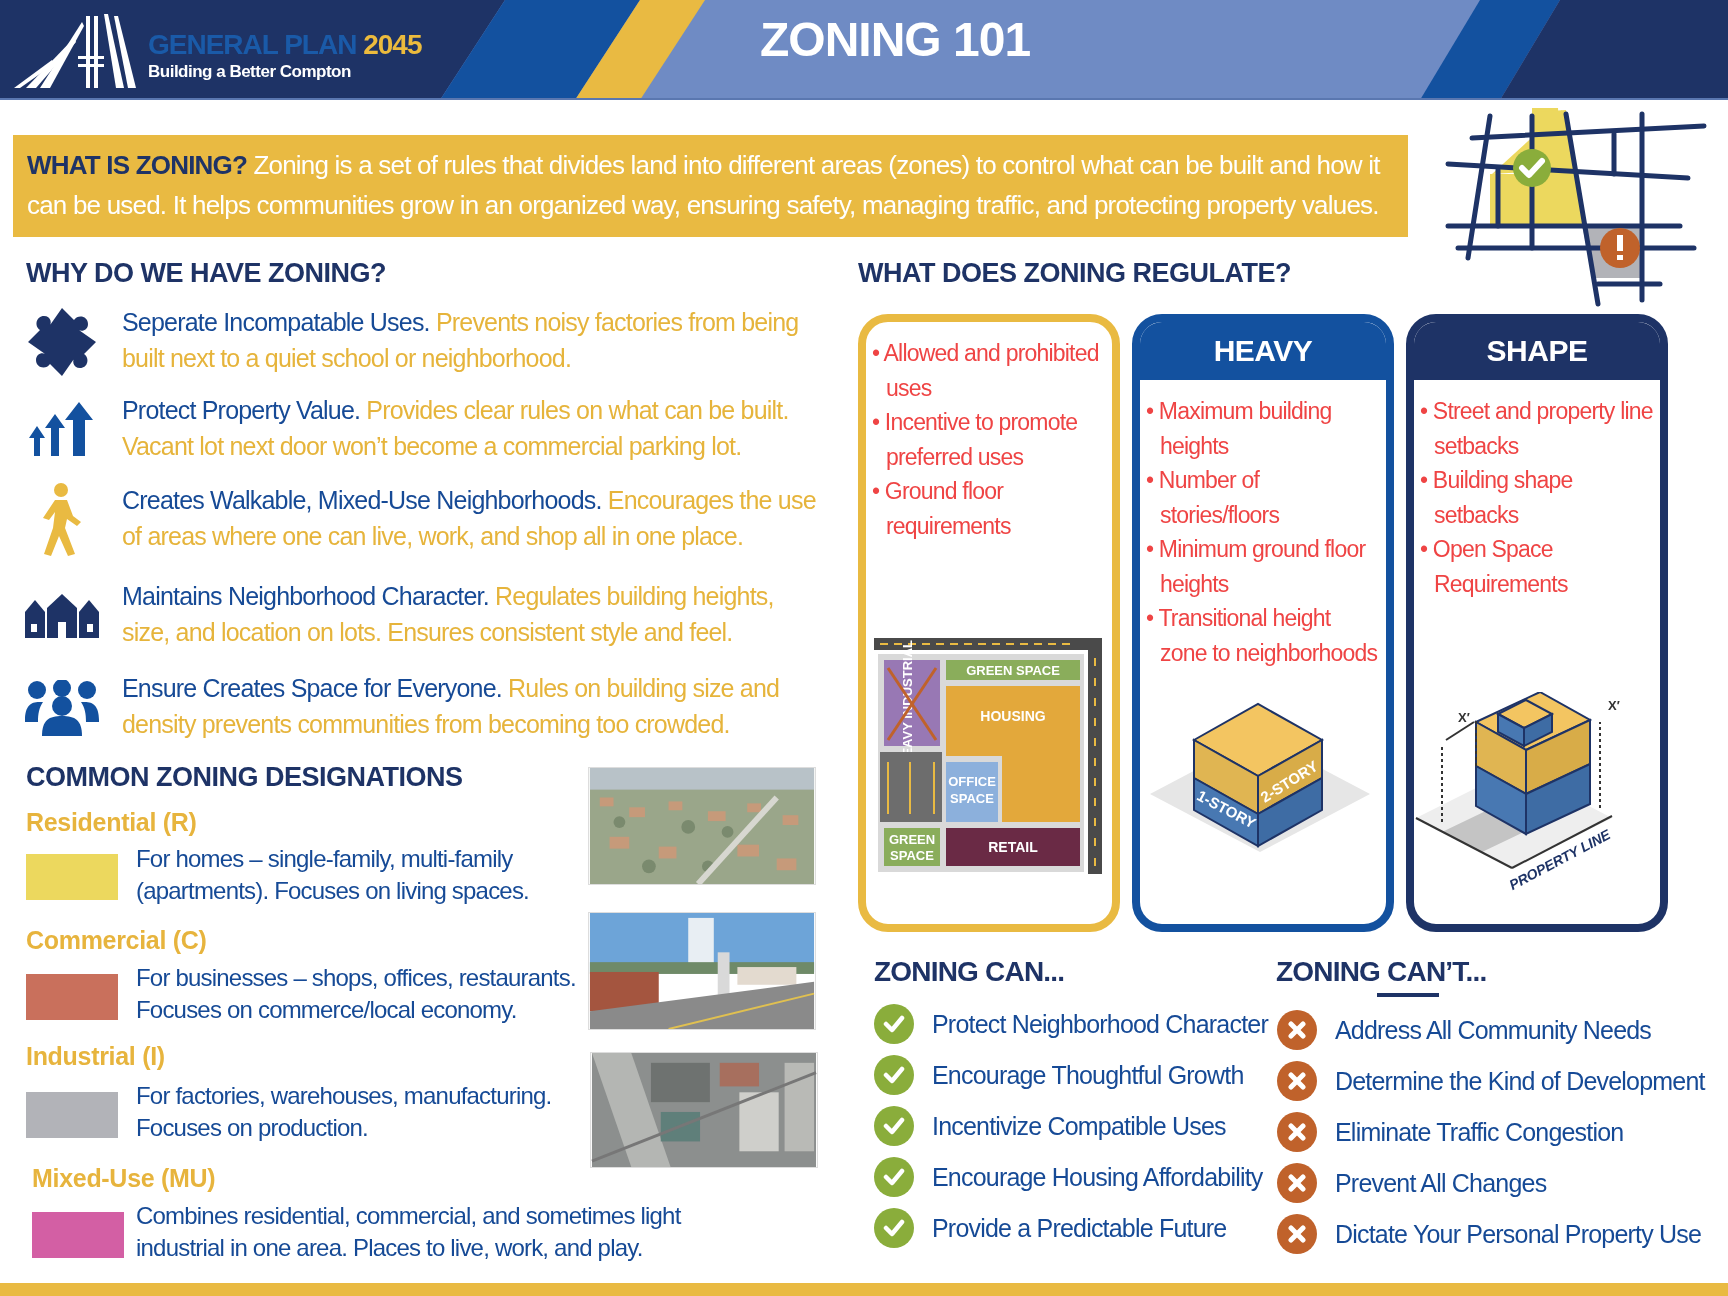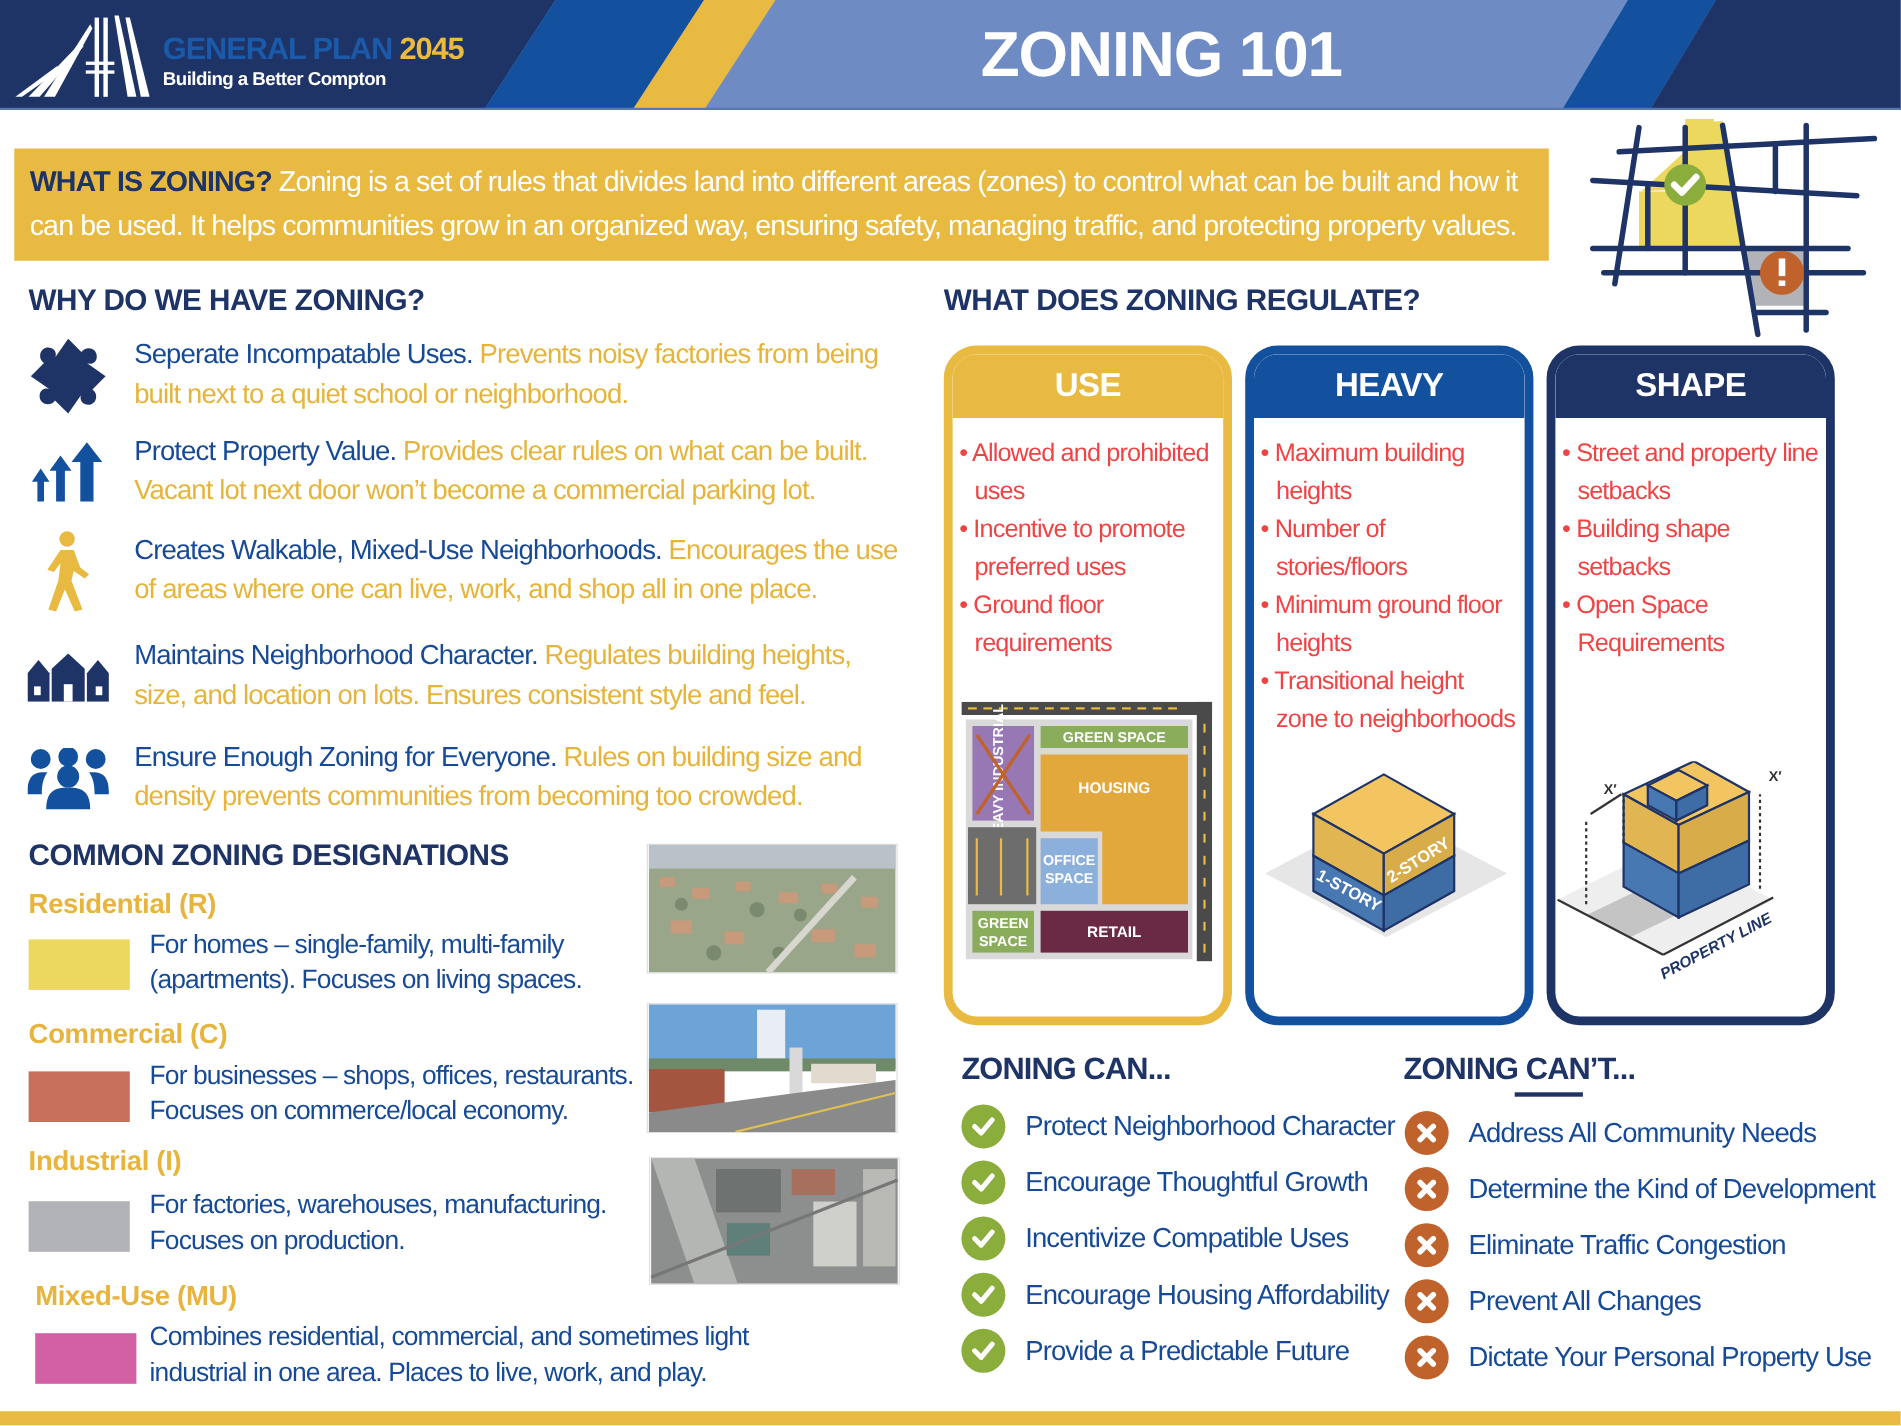--- a/index.html
+++ b/index.html
@@ -7,21 +7,21 @@
   body { position: relative; font-family: "Liberation Sans", sans-serif; color: #1f3a6e; }
 
   
   .header { position: absolute; left: 0; top: 0; width: 1728px; height: 100px; overflow: hidden; background: #6f8bc4; }
   .header svg.bg { position: absolute; left: 0; top: 0; }
   .logo-icon { position: absolute; left: 12px; top: 12px; width: 130px; height: 78px; }
   .brand { position: absolute; left: 148px; top: 30px; }
   .brand-title { font-size: 28px; font-weight: bold; color: #1a5aa8; letter-spacing: -1px; line-height: 30px; }
   .brand-title .year { color: #ecbb3d; }
   .brand-sub { font-size: 17px; font-weight: bold; color: #ffffff; letter-spacing: -0.5px; margin-top: 2px; }
-  .page-title { position: absolute; left: 760px; top: 18px; width: 460px; text-align: right; font-size: 58px; font-weight: bold; color: #ffffff; letter-spacing: -1px; line-height: 64px; }
+  .page-title { position: absolute; left: 760px; top: 8px; width: 460px; text-align: left; font-size: 48px; font-weight: bold; color: #ffffff; letter-spacing: -1px; line-height: 64px; }
 
   
   .intro { position: absolute; left: 13px; top: 135px; width: 1395px; height: 102px; background: #e9ba42; padding: 10px 14px; }
   .intro p { font-size: 26px; line-height: 40px; color: #ffffff; letter-spacing: -0.8px; }
   .intro .lead { color: #1e3366; font-weight: bold; }
 
   .map-icon { position: absolute; left: 1432px; top: 108px; width: 290px; height: 200px; }
 
   
   .h2 { position: absolute; font-size: 27px; font-weight: bold; color: #1e3366; letter-spacing: -0.5px; }
@@ -186,21 +186,21 @@
       <circle cx="12" cy="10" r="9"></circle>
           <circle cx="37" cy="8" r="9"></circle>
           <circle cx="62" cy="10" r="9"></circle>
       <path d="M0 40 C0 26 6 22 14 22 L18 22 C14 28 13 34 13 42 L0 42 Z"></path>
       <path d="M74 40 C74 26 68 22 60 22 L56 22 C60 28 61 34 61 42 L74 42 Z"></path>
       <circle cx="37" cy="26" r="10"></circle>
       <path d="M17 56 C17 40 24 36 37 36 C50 36 57 40 57 56 Z"></path>
     </g>
       </svg>
   </div>
-  <div class="txt"><span class="t-blue">Ensure Enough Zoning for Everyone.</span><span class="t-gold"> Rules on building size and density prevents communities from becoming too crowded.</span></div>
+  <div class="txt"><span class="t-blue">Ensure Creates Space for Everyone.</span><span class="t-gold"> Rules on building size and density prevents communities from becoming too crowded.</span></div>
 </div>
 
 <div class="h2" style="left:26px; top:762px;">COMMON ZONING DESIGNATIONS</div>
 
 <div class="zone-label" style="left:26px; top:808px;">Residential (R)</div>
 <div class="swatch" style="left:26px; top:854px; background:#ecd85e;"></div>
 <div class="zone-desc" style="left:136px; top:843px;">
     <div>For homes – single-family, multi-family</div>
     <div>(apartments). Focuses on living spaces.</div>
   </div>
@@ -267,21 +267,20 @@
   <rect x="70" y="60" width="40" height="30" fill="#5f7f7a"></rect>
   <rect x="130" y="10" width="40" height="24" fill="#a76f5e"></rect>
   <rect x="150" y="40" width="40" height="60" fill="#cfcfcb"></rect>
   <rect x="196" y="10" width="30" height="90" fill="#b9bab6"></rect>
   <line x1="0" y1="110" x2="228" y2="20" stroke="#777" stroke-width="3"></line>
 </svg>
 
 <div class="h2" style="left:858px; top:258px;">WHAT DOES ZONING REGULATE?</div>
 
 <div class="card card-use">
-  <div class="card-head">USE</div>
   <ul>
     <li>Allowed and prohibited uses</li>
     <li>Incentive to promote preferred uses</li>
     <li>Ground floor requirements</li>
   </ul>
 </div>
 <svg class="card-illus" style="left:874px; top:638px;" width="228" height="236" viewBox="0 0 228 236">
   <rect x="0" y="0" width="228" height="12" fill="#4a4a4a"></rect>
   <rect x="214" y="0" width="14" height="236" fill="#4a4a4a"></rect>
   <g fill="#e9ba42">

